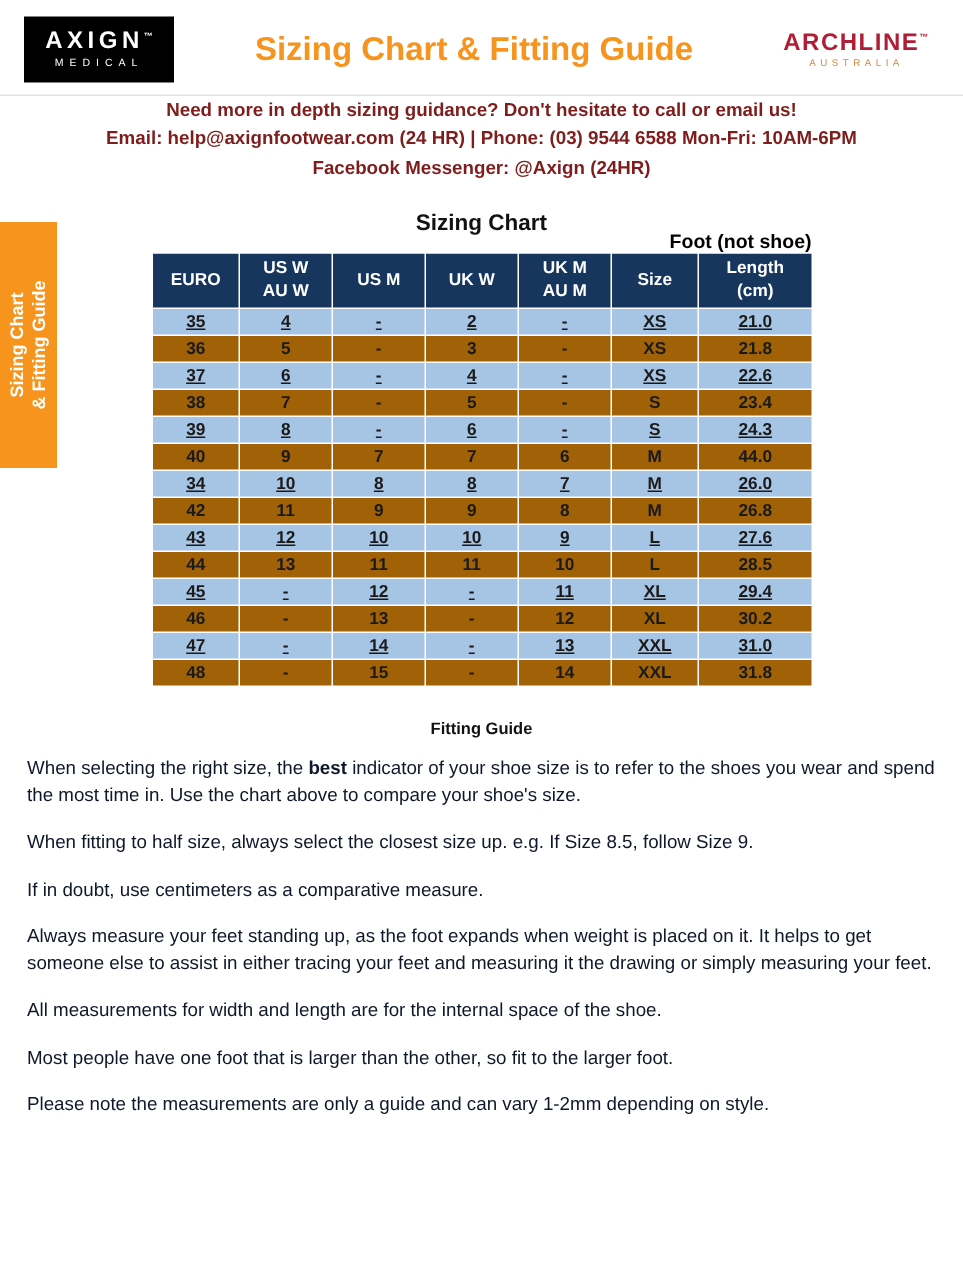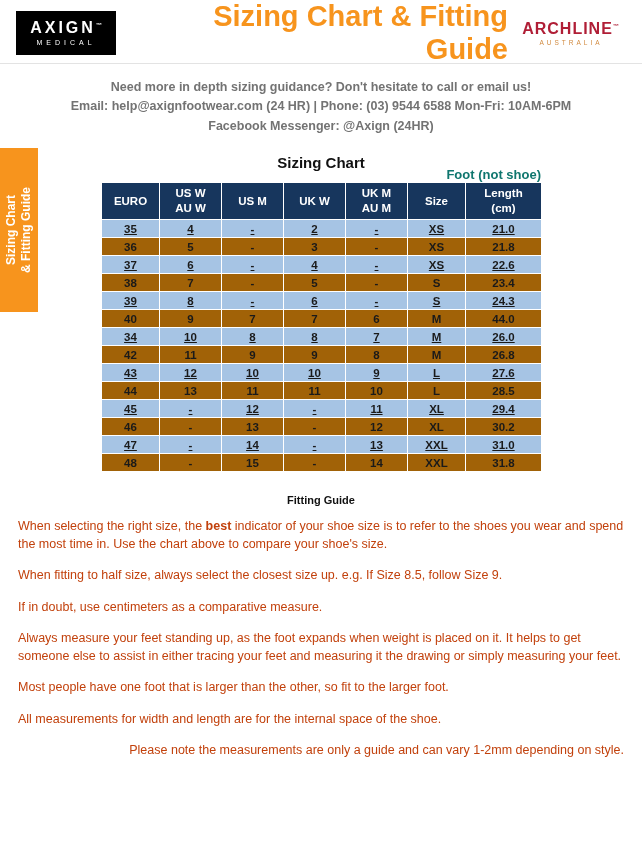--- a/index.html
+++ b/index.html
@@ -15,61 +15,61 @@
     padding:10px 16px 8px 16px; border-bottom:1px solid #e3e3e3; height:64px;
   }
   .axign-logo {
     background:#000; color:#fff; width:100px; height:44px;
     display:flex; flex-direction:column; align-items:center; justify-content:center;
   }
   .axign-name { font-weight:bold; letter-spacing:3px; font-size:16px; }
   .axign-name sup { font-size:6px; letter-spacing:0; }
   .axign-sub { font-size:7px; letter-spacing:4px; margin-top:2px; color:#fff; }
   .page-title {
-    color:#F7941D; font-size:29px; font-weight:bold; text-align:right; flex:1;
+    color:#F7941D; font-size:22px; font-weight:bold; text-align:center; flex:1;
     padding:0 8px;
   }
   .archline-logo { text-align:center; width:110px; }
   .archline-name { color:#B01E36; font-weight:bold; font-size:16px; letter-spacing:1px; }
   .archline-name sup { font-size:6px; }
   .archline-sub { color:#D18A3F; font-size:6.5px; letter-spacing:3px; margin-top:1px; }
 
   
-  .contact { text-align:center; font-weight:bold; font-size:12.5px; line-height:1.55; margin-top:14px; color:#737373; }
+  .contact { text-align:center; font-weight:bold; font-size:12.5px; line-height:1.55; color:#7f1d1d; }
 
   
   .sidebar-tab { position:absolute; left:0; top:148px; width:38px; height:164px; background:#F7941D; }
   .sidebar-tab .rot {
     position:absolute; width:164px; height:38px; left:50%; top:50%;
     transform:translate(-50%,-50%) rotate(-90deg);
     display:flex; flex-direction:column; align-items:center; justify-content:center;
     color:#fff; font-weight:bold; font-size:12px; line-height:1.25; text-align:center;
   }
 
   
   .chart-section { width:440px; margin:16px auto 0 auto; }
   .chart-header { position:relative; height:30px; }
   .chart-title { font-size:15px; font-weight:bold; text-align:center; color:#111; padding-top:2px; }
-  .foot-note { position:absolute; right:0; bottom:0; font-size:13px; font-weight:bold; color:#0f766e;margin-left:12px; }
+  .foot-note { position:absolute; right:0; bottom:0; font-size:13px; font-weight:bold; color:#000000;margin-left:12px; }
   table.sizing { border-collapse:collapse; width:440px; table-layout:fixed; }
   table.sizing th, table.sizing td { border:1px solid #fff; text-align:center; }
   table.sizing th {
     background:#17365D; color:#fff; font-size:11.5px; font-weight:bold;
     height:37px; line-height:1.3; vertical-align:middle; padding:2px 0;
   }
   table.sizing td { font-size:11.5px; font-weight:bold; height:18px; padding:1px 0; color:#1a1a1a; }
   tr.odd td { background:#A6C4E4;text-decoration:underline; }
   tr.even td { background:#a16207; }
   td.size-col { color:#17365D; }
   col.c-euro{width:58px} col.c-usw{width:62px} col.c-usm{width:62px}
   col.c-ukw{width:62px} col.c-ukm{width:62px} col.c-size{width:58px} col.c-len{width:76px}
 
   
   .section-heading { font-size:11px; font-weight:bold; text-align:center; color:#111; margin:22px 0 12px 0; }
-  .body-text { font-size:12.5px; line-height:1.4; margin:0 18px 14px 18px; color:#c2410c; }
+  .body-text { font-size:12.5px; line-height:1.4; margin:0 18px 14px 18px; color:#0f172a; }
   .measure-wrap { margin:0 18px; }
   .foot-diagram { float:right; width:150px; margin:4px 0 6px 12px; }
   .clear { clear:both; }
 </style>
 </head>
 <body>
 
 <div class="page">
 
   <div class="header">
@@ -260,19 +260,19 @@
 
   <div class="section-heading">Fitting Guide</div>
   <p class="body-text"><span>When selecting the right size, the </span><b>best</b><span> indicator of your shoe size is to refer to the shoes you wear and spend the most time in. Use the chart above to compare your shoe's size.</span></p>
   <p class="body-text">When fitting to half size, always select the closest size up. e.g. If Size 8.5, follow Size 9.</p>
 
   <div class="measure-wrap">
     <p class="body-text" style="margin-left:0;margin-right:0;">If in doubt, use centimeters as a comparative measure.</p>
 
 
     <p class="body-text" style="margin-left:0;margin-right:0;">Always measure your feet standing up, as the foot expands when weight is placed on it. It helps to get someone else to assist in either tracing your feet and measuring it the drawing or simply measuring your feet.</p>
+    <p class="body-text" style="margin-left:0;margin-right:0;">All measurements for width and length are for the internal space of the shoe.</p>
     <p class="body-text" style="margin-left:0;margin-right:0;">Most people have one foot that is larger than the other, so fit to the larger foot.</p>
-    <p class="body-text" style="margin-left:0;margin-right:0;">All measurements for width and length are for the internal space of the shoe.</p>
-    <p class="body-text" style="margin-left:0;margin-right:0;text-align:right;">Please note the measurements are only a guide and can vary 1-2mm depending on style.</p>
+    <p class="body-text" style="margin-left:0;margin-right:0;">Please note the measurements are only a guide and can vary 1-2mm depending on style.</p>
     <div class="clear"></div>
   </div>
 
 </div>
 
 </body></html>

